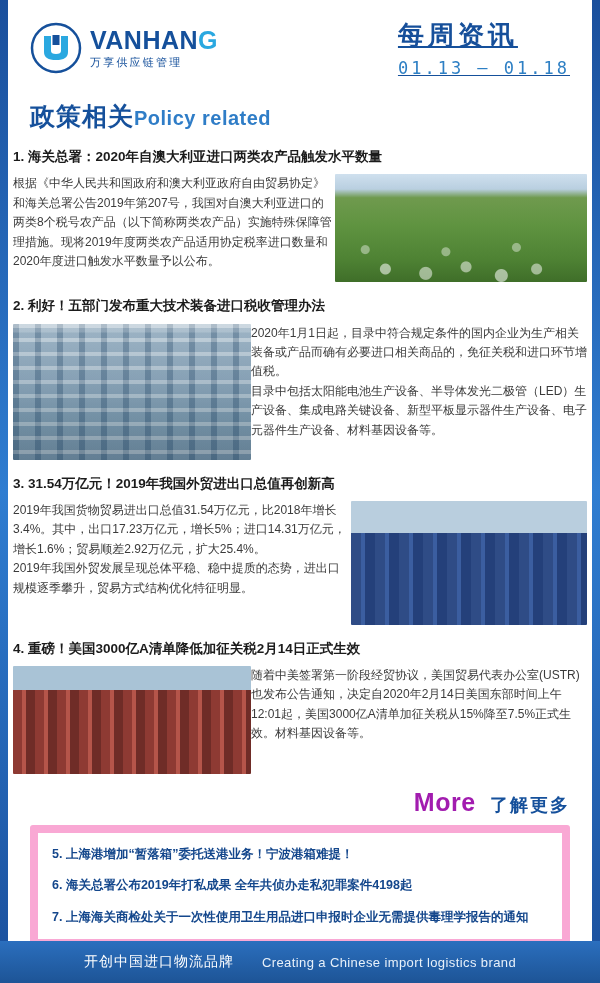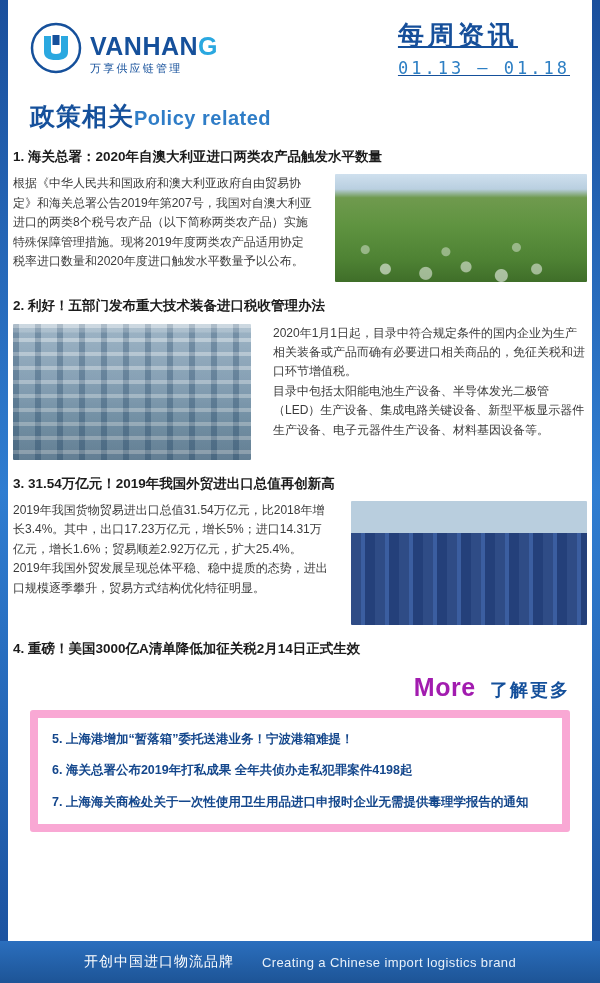--- a/index.html
+++ b/index.html
@@ -43,21 +43,21 @@
     position: relative;
     height: 96px;
     padding: 0 22px;
     box-sizing: border-box;
     display: flex;
     align-items: center;
     justify-content: space-between;
   }
   .logo {
     display: flex;
-    align-items: flex-end;
+    align-items: center;
     gap: 8px;
   }
   .logo-mark {
     width: 52px;
     height: 52px;
     flex: 0 0 52px;
   }
   .logo-text {
     display: flex;
     flex-direction: column;
@@ -125,21 +125,21 @@
   .article { margin-bottom: 14px; }
   .article-head {
     font-size: 13.5px;
     font-weight: bold;
     color: #1b1b1b;
     line-height: 1.5;
     margin-bottom: 7px;
   }
   .article-body {
     display: flex;
-    gap: 22px;
+    gap: 0;
     align-items: flex-start;
   }
   .article-body.reverse { flex-direction: row-reverse; }
   .article-text {
     flex: 1 1 auto;
     font-size: 12px;
     line-height: 1.62;
     color: #3b3b3b;
     white-space: pre-line;
   }
@@ -299,20 +299,24 @@
         <div class="article-head">3. 31.54万亿元！2019年我国外贸进出口总值再创新高</div>
         <div class="article-body reverse">
           <div class="photo ph-port1"></div>
           <div class="article-text">2019年我国货物贸易进出口总值31.54万亿元，比2018年增长3.4%。其中，出口17.23万亿元，增长5%；进口14.31万亿元，增长1.6%；贸易顺差2.92万亿元，扩大25.4%。
 2019年我国外贸发展呈现总体平稳、稳中提质的态势，进出口规模逐季攀升，贸易方式结构优化特征明显。</div>
         </div>
       </div>
 
       <div class="article">
         <div class="article-head">4. 重磅！美国3000亿A清单降低加征关税2月14日正式生效</div>
+        <div class="article-body">
+          <div class="photo ph-port2"></div>
+          <div class="article-text">随着中美签署第一阶段经贸协议，美国贸易代表办公室(USTR)也发布公告通知，决定自2020年2月14日美国东部时间上午12:01起，美国3000亿A清单加征关税从15%降至7.5%正式生效。材料基因设备等。</div>
+        </div>
       </div>
 
     </div>
 
     <div class="more-head">
       <span class="en">More</span>
       <span class="cn">了解更多</span>
     </div>
 
     <div class="more-box">

